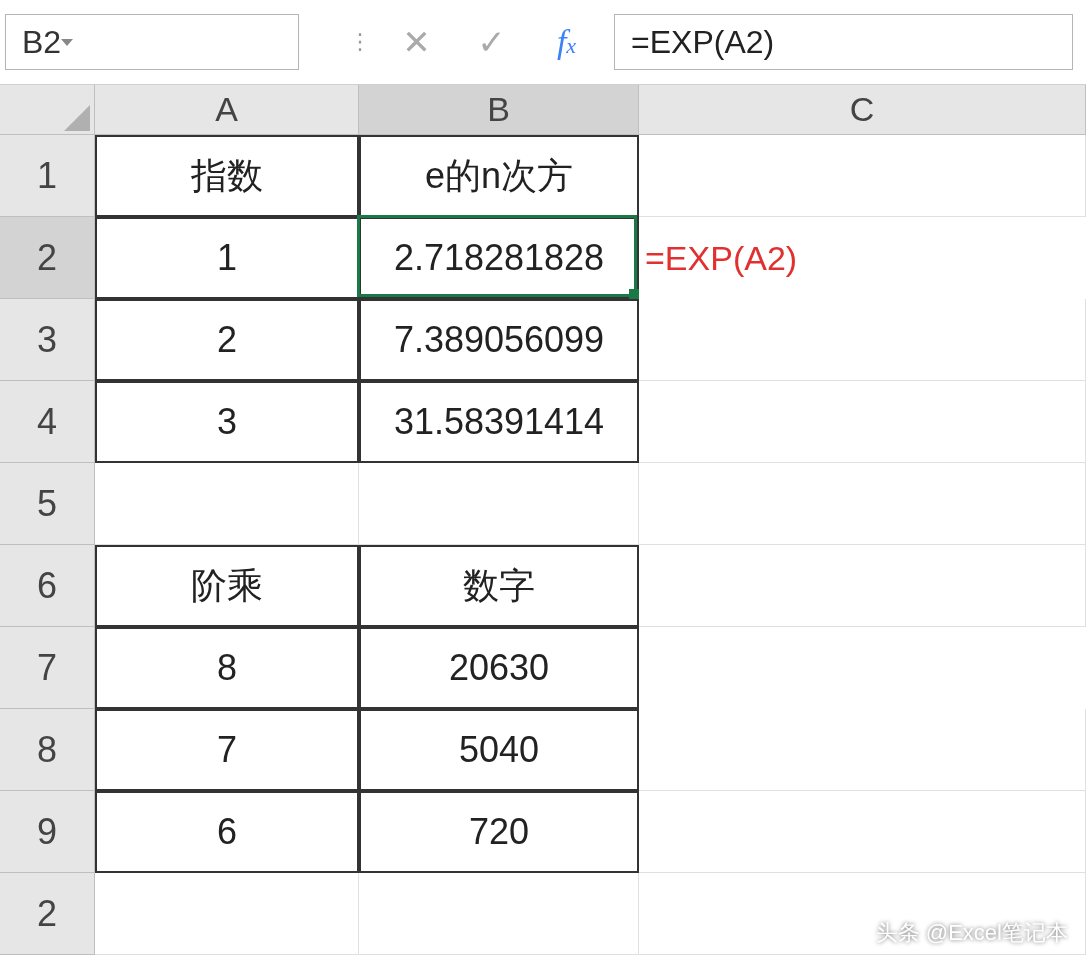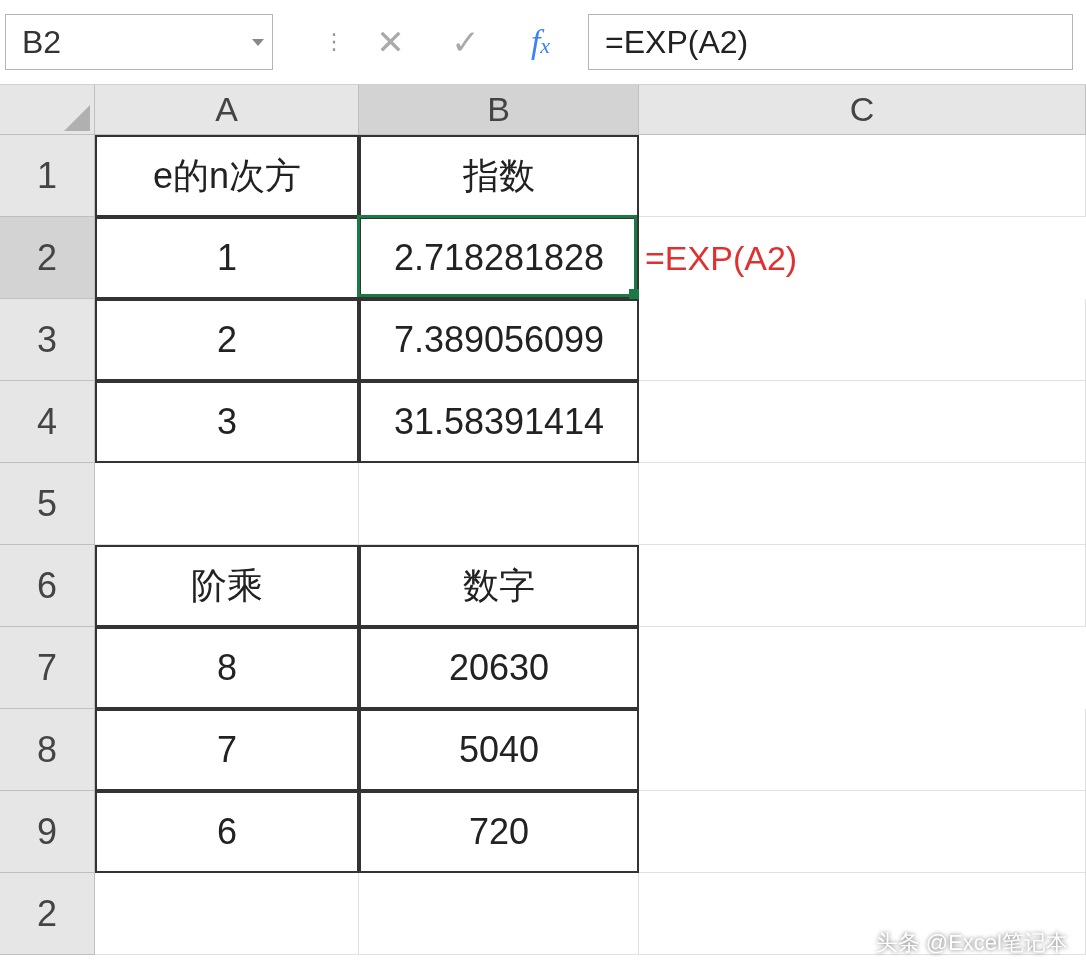--- a/index.html
+++ b/index.html
@@ -12,27 +12,26 @@
     }
     .formula-bar-area {
       height: 85px;
       display: flex;
       align-items: center;
       padding: 18px 5px;
       gap: 20px;
       border-bottom: 1px solid #d0d0d0;
     }
     .name-box {
-      width: 268px;
+      width: 294px;
       height: 56px;
       border: 1px solid #b5b5b5;
       background: #fff;
       display: flex;
       align-items: center;
-      justify-content: space-between;
       padding: 0 8px 0 16px;
       font-size: 32px;
       color: #333;
     }
     .name-box .dd-arrow {
       width: 0; height: 0;
       border-left: 6px solid transparent;
       border-right: 6px solid transparent;
       border-top: 7px solid #888;
     }
@@ -136,21 +135,21 @@
     .cell.annot {
       justify-content: flex-start;
       padding-left: 6px;
       color: #e03030;
       font-size: 34px;
       border: none;
     }
     .watermark {
       position: absolute;
       right: 18px;
-      bottom: 8px;
+      bottom: 18px;
       color: #fff;
       font-size: 22px;
       text-shadow: 0 0 4px rgba(0,0,0,0.6);
       font-family: "SimHei", sans-serif;
     }
     .active-cell-overlay {
       position: absolute;
       border: 3px solid #1a7a45;
       pointer-events: none;
       z-index: 5;
@@ -182,22 +181,22 @@
 <div class="sheet">
   <div class="col-headers">
     <div class="ch corner"></div>
     <div class="ch">A</div>
     <div class="ch active">B</div>
     <div class="ch">C</div>
   </div>
 
   <div class="row">
     <div class="rh">1</div>
+    <div class="cell bordered">指数</div>
     <div class="cell bordered">e的n次方</div>
-    <div class="cell bordered">指数</div>
     <div class="cell"></div>
   </div>
   <div class="row">
     <div class="rh active">2</div>
     <div class="cell bordered">1</div>
     <div class="cell bordered" id="activeCell">2.718281828</div>
     <div class="cell annot">=EXP(A2)</div>
   </div>
   <div class="row">
     <div class="rh">3</div>

